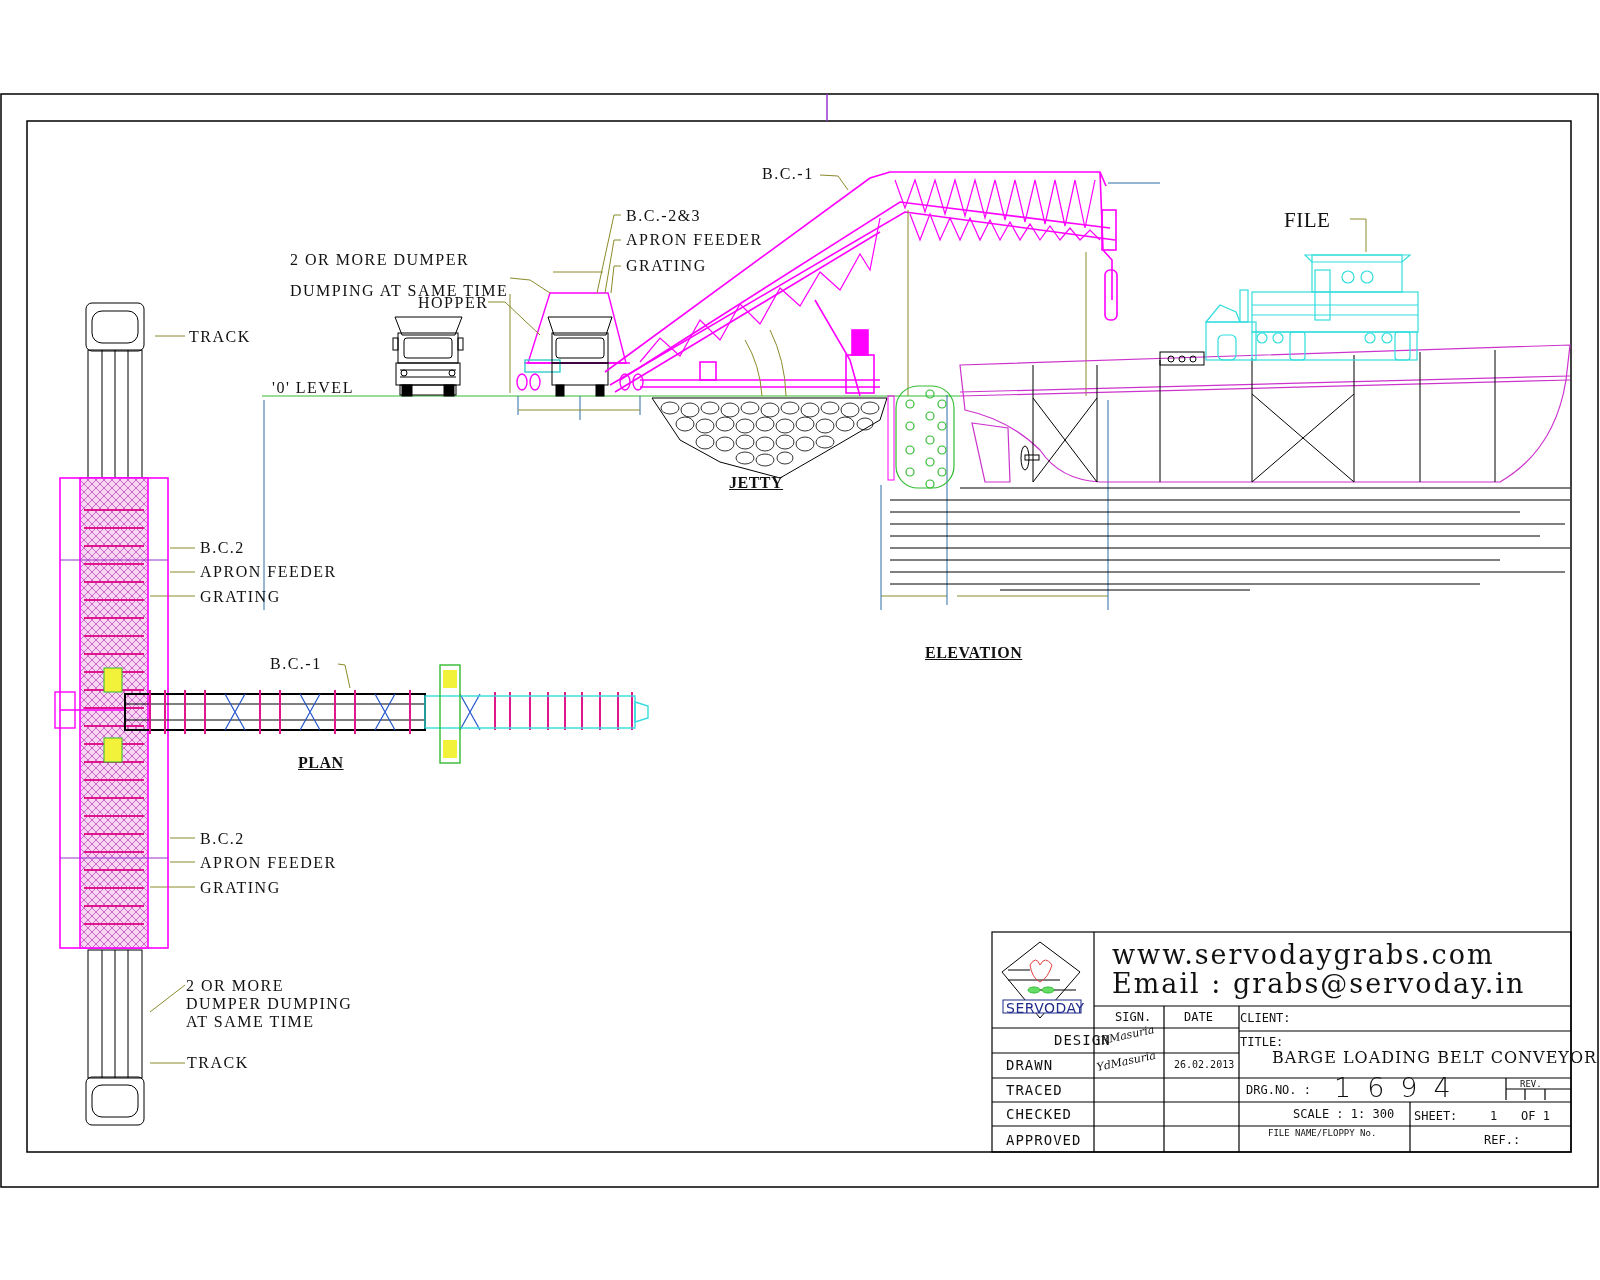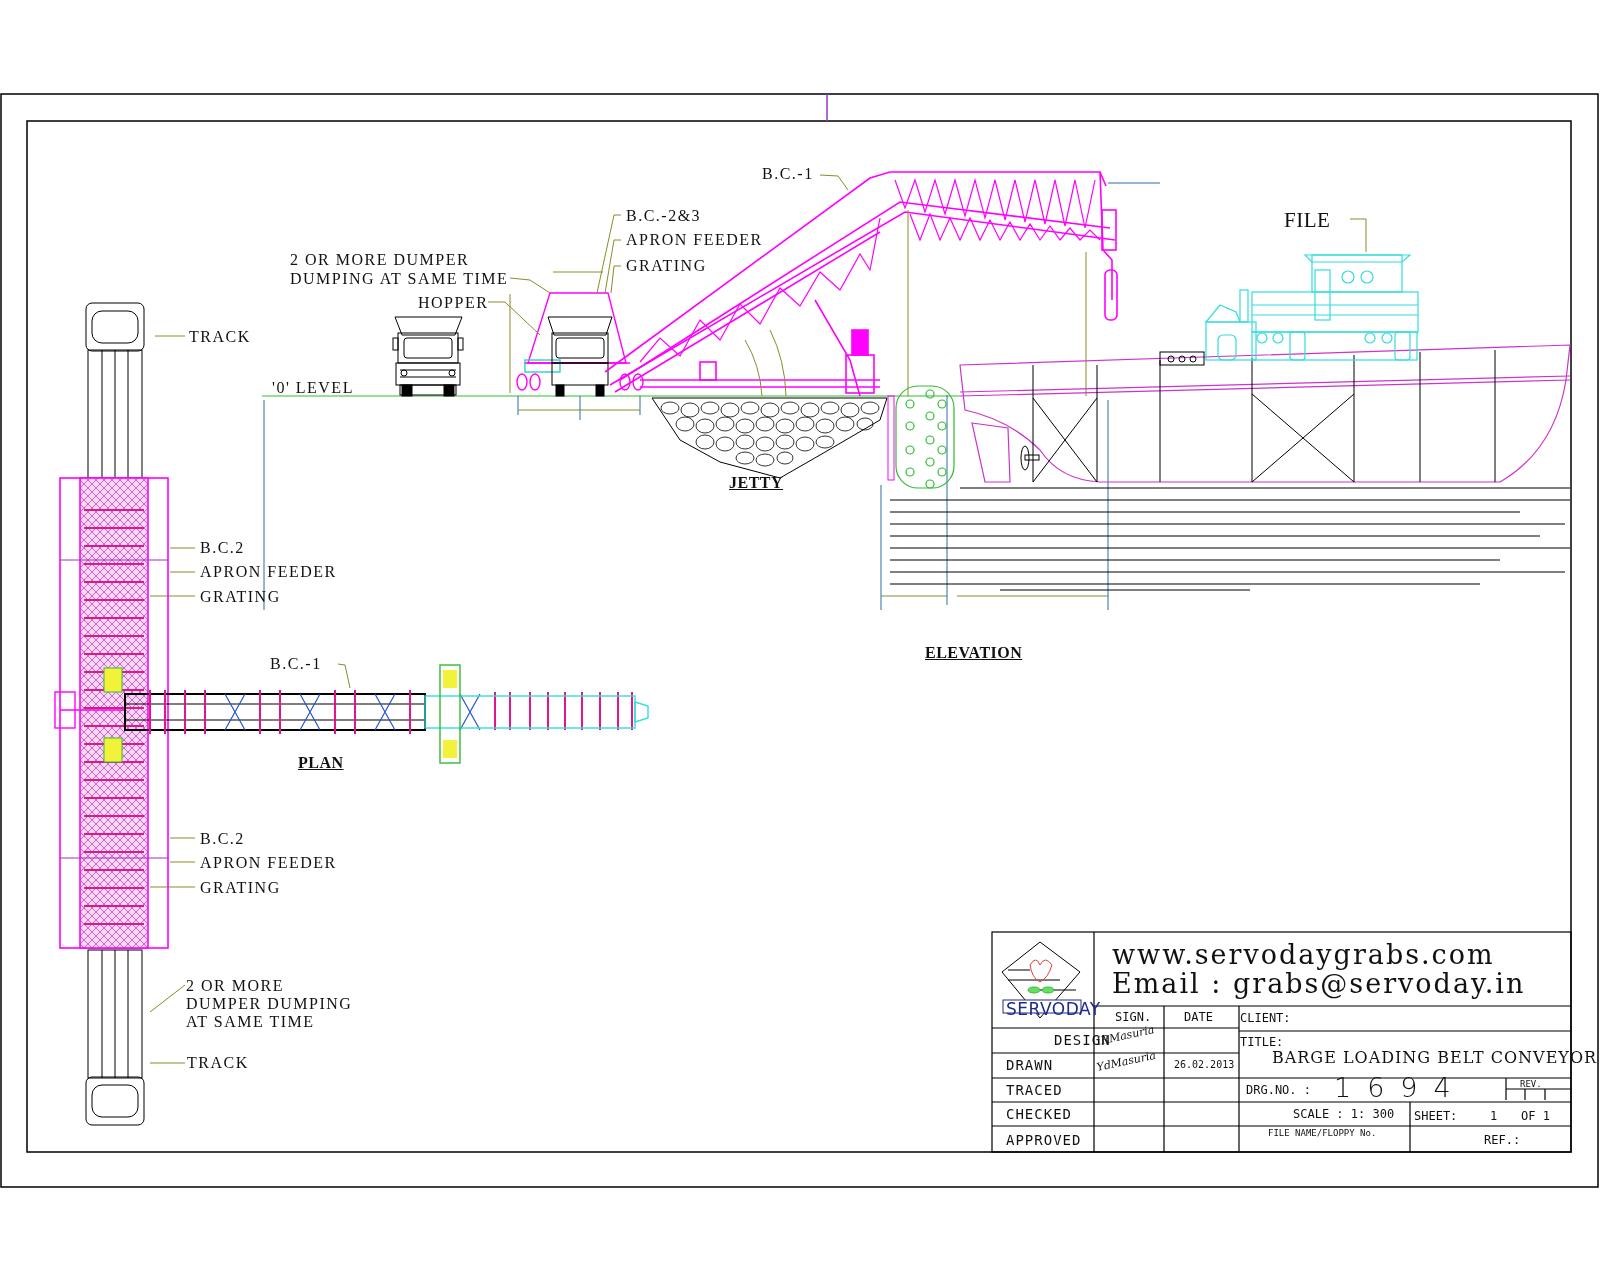--- a/index.html
+++ b/index.html
@@ -10,21 +10,21 @@
   .lbl.ul { text-decoration:underline; font-weight:bold; font-size:16px; letter-spacing:0.5px; }
   .tb { position:absolute; font-family:"DejaVu Sans Mono", monospace; color:#111; white-space:nowrap; line-height:1; }
   .tb.s14 { font-size:14px; letter-spacing:1px; }
   .tb.s12 { font-size:12px; }
   .tb.s10 { font-size:10px; }
   .tb.s9 { font-size:9px; }
   .tb.web { font-family:"DejaVu Serif", serif; font-size:27px; letter-spacing:2px; }
   .tb.title { font-family:"DejaVu Serif", serif; font-size:16px; letter-spacing:1px; }
   .tb.drg { font-family:"DejaVu Sans", sans-serif; font-size:27px; letter-spacing:16px; font-weight:200; }
   .tb.sig { font-family:"DejaVu Serif", serif; font-style:italic; font-size:11px; transform:rotate(-12deg); transform-origin:left bottom; }
-  .tb.logo { font-family:"DejaVu Sans", sans-serif; font-size:17px; color:#1f2a8a; letter-spacing:0.5px; }
+  .tb.logo { font-family:"DejaVu Sans", sans-serif; font-size:14px; color:#1f2a8a; letter-spacing:0.5px; }
 </style>
 </head>
 <body>
 
 <svg id="drawing" width="1600" height="1280" viewBox="0 0 1600 1280" xmlns="http://www.w3.org/2000/svg">
 
   <g fill="none" stroke="#000">
     <rect x="1" y="94" width="1597" height="1093" stroke-width="1.5"></rect>
     <rect x="27" y="121" width="1544" height="1031" stroke-width="1.5"></rect>
     <line x1="827" y1="94" x2="827" y2="121" stroke="#9933cc" stroke-width="1.5"></line>
@@ -375,21 +375,21 @@
     <ellipse cx="1048" cy="990" rx="6" ry="3" stroke="#33bb33" fill="#66dd66"></ellipse>
     <rect x="1003" y="1000" width="78" height="13" stroke="#1f2a8a" fill="#fff"></rect>
   </g>
 </svg>
 
 <div class="lbl" style="left:762px;top:166px;">B.C.-1</div>
 <div class="lbl" style="left:626px;top:208px;">B.C.-2&amp;3</div>
 <div class="lbl" style="left:626px;top:232px;">APRON FEEDER</div>
 <div class="lbl" style="left:626px;top:258px;">GRATING</div>
 <div class="lbl" style="left:290px;top:252px;">2 OR MORE DUMPER</div>
-<div class="lbl" style="left:290px;top:271px;">DUMPING AT SAME TIME</div>
+<div class="lbl" style="left:290px;top:283px;">DUMPING AT SAME TIME</div>
 <div class="lbl" style="left:418px;top:295px;">HOPPER</div>
 <div class="lbl" style="left:272px;top:380px;">'0' LEVEL</div>
 <div class="lbl big" style="left:1284px;top:210px;">FILE</div>
 <div class="lbl ul" style="left:729px;top:475px;">JETTY</div>
 <div class="lbl ul" style="left:925px;top:645px;">ELEVATION</div>
 
 <div class="lbl" style="left:189px;top:329px;">TRACK</div>
 <div class="lbl" style="left:200px;top:540px;">B.C.2</div>
 <div class="lbl" style="left:200px;top:564px;">APRON FEEDER</div>
 <div class="lbl" style="left:200px;top:589px;">GRATING</div>

